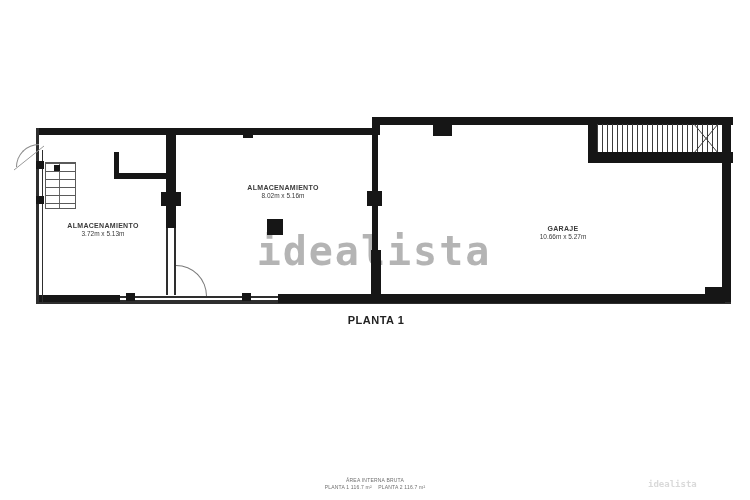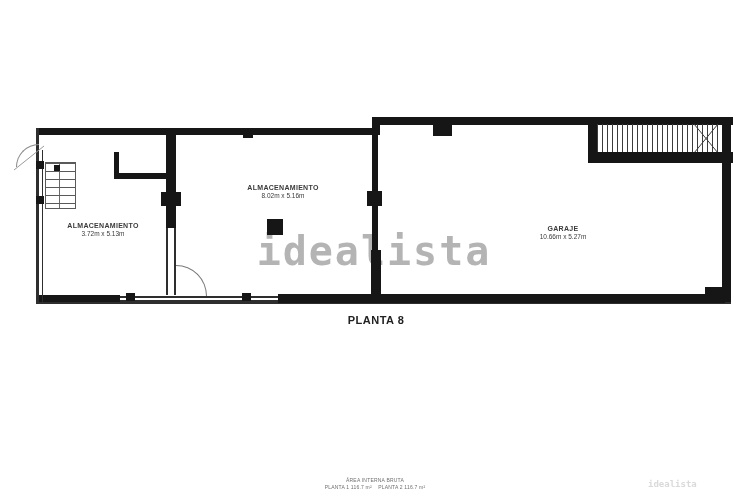--- a/index.html
+++ b/index.html
@@ -94,19 +94,19 @@
   </div>
   <div class="lbl" style="left:283px;top:183px;">
     <div class="room-name">ALMACENAMIENTO</div>
     <div class="room-dims">8.02m x 5.16m</div>
   </div>
   <div class="lbl" style="left:563px;top:224px;">
     <div class="room-name">GARAJE</div>
     <div class="room-dims">10.66m x 5.27m</div>
   </div>
 
-  <div class="lbl plan-title" style="left:376px;top:313px;">PLANTA 8</div>
+  <div class="lbl plan-title" style="left:376px;top:313px;">PLANTA 1</div>
 
   <div class="footer-line" style="left:375px;top:477px;">ÁREA INTERNA BRUTA</div>
   <div class="footer-line" style="left:375px;top:484px;">PLANTA 1 116.7 m²    PLANTA 2 116.7 m²</div>
   <div class="watermark-small" style="left:648px;top:479px;">idealista</div>
 
 </div>
 
 </body></html>

